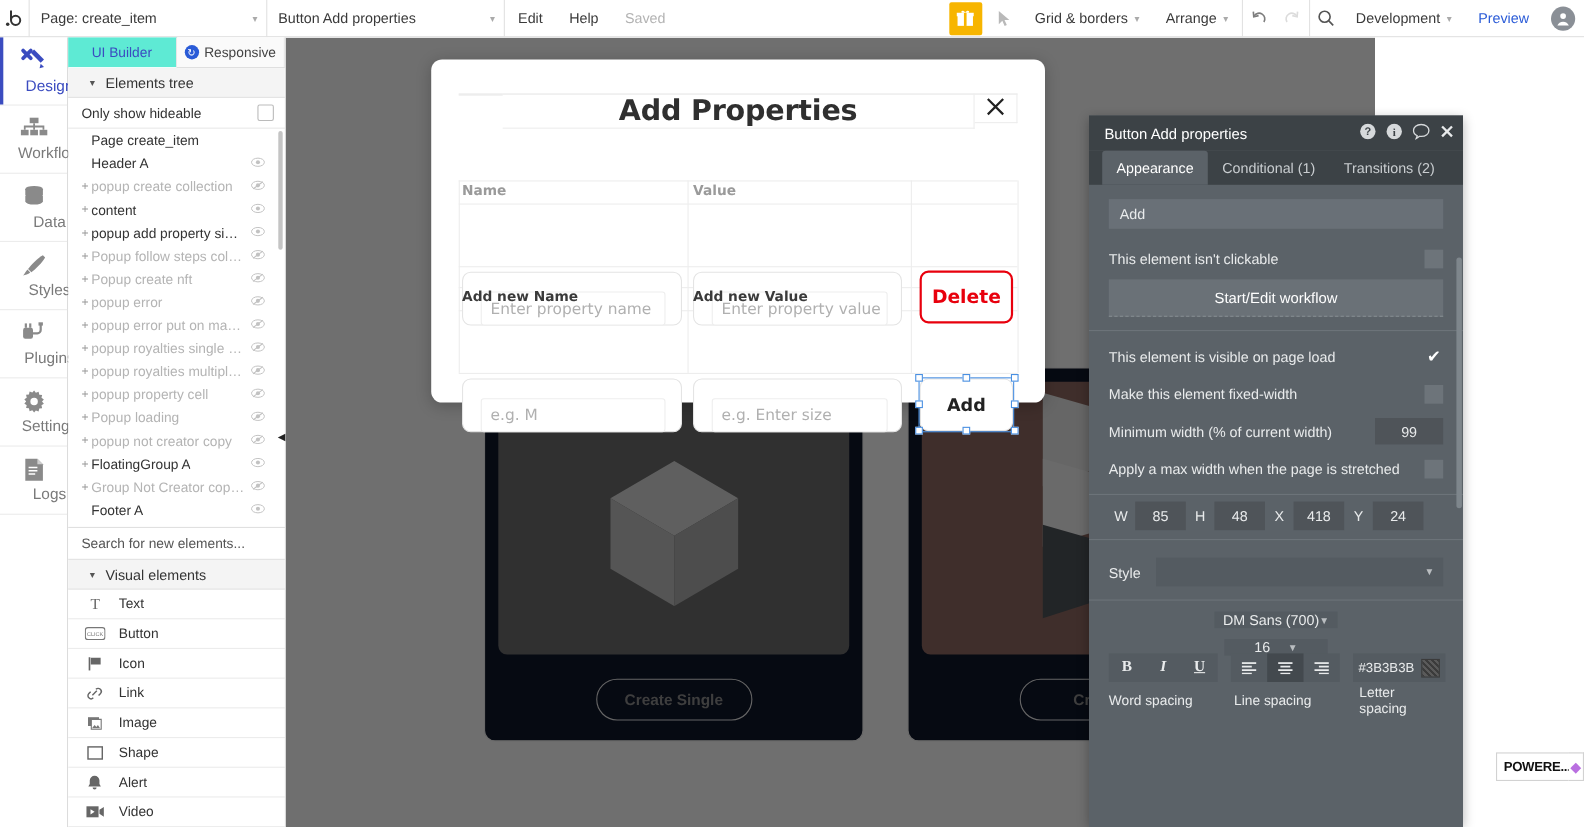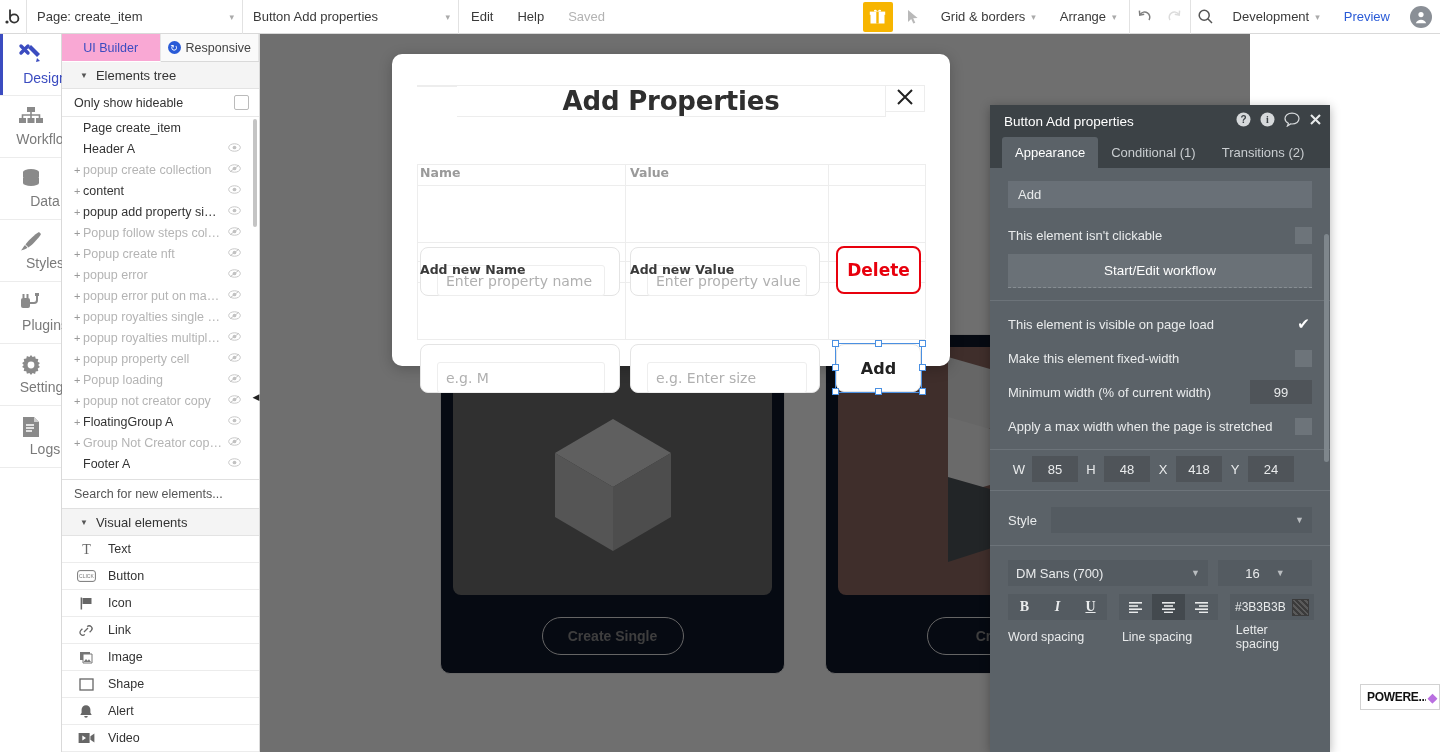--- a/index.html
+++ b/index.html
@@ -71,21 +71,21 @@
   #leftpanel {
     position: absolute; top: 34px; left: 62px; width: 198px; height: 718px;
     background: #fff; border-right: 1px solid #d9d9d9;
     display: flex; flex-direction: column;
   }
   .lp-tabs { display: flex; height: 28px; border-bottom: 1px solid #d9d9d9; }
   .lp-tab {
     flex: 1; display: flex; align-items: center; justify-content: center; gap: 5px;
     font-size: 12.5px; color: #444; border-right: 1px solid #e6e6e6; background: #fafafa;
   }
-  .lp-tab.active { color: #3b4cc0; background: #f9a8d4; border-bottom: 1px solid #fff; margin-bottom: -1px; }
+  .lp-tab.active { color: #3b4cc0; background: #5eead4; border-bottom: 1px solid #fff; margin-bottom: -1px; }
   .lp-tab .badge {
     width: 13px; height: 13px; border-radius: 50%; background: #2a5bd7; color: #fff;
     font-size: 9px; display: flex; align-items: center; justify-content: center;
   }
   .lp-section {
     height: 27px; background: #f4f4f4; border-bottom: 1px solid #e3e3e3;
     display: flex; align-items: center; padding-left: 18px; gap: 8px;
     font-size: 13px; color: #333;
   }
   .lp-section .tri { font-size: 8px; color: #555; }
@@ -288,21 +288,21 @@
     justify-content: center; font-size: 13px; color: #e9ebec;
   }
   .pr-style {
     display: flex; align-items: center; padding: 0 18px; height: 42px; color: #e9ebec; font-size: 13px; gap: 14px;
   }
   .pr-dd {
     flex: 1; height: 26px; background: #545b61; display: flex; align-items: center;
     padding: 0 8px; color: #e9ebec; font-size: 13px;
   }
   .pr-dd .car { margin-left: auto; color: #b9bdc0; font-size: 9px; }
-  .pr-fontrow { display: flex; padding: 0 18px; gap: 10px; align-items: center; height: 34px; }
+  .pr-fontrow { display: flex; padding: 0 18px; gap: 10px; align-items: center; height: 34px; flex-direction: column; }
   .pr-fontsel {
     flex: 1; height: 26px; background: #545b61; display: flex; align-items: center;
     padding: 0 8px; color: #e9ebec; font-size: 13px;
   }
   .pr-sizesel {
     width: 94px; height: 26px; background: #545b61; display: flex; align-items: center;
     justify-content: center; gap: 16px; color: #e9ebec; font-size: 13px;
   }
   .pr-btnrow { display: flex; padding: 0 18px; gap: 12px; align-items: center; height: 34px; }
   .pr-group { display: flex; background: #545b61; height: 26px; }

